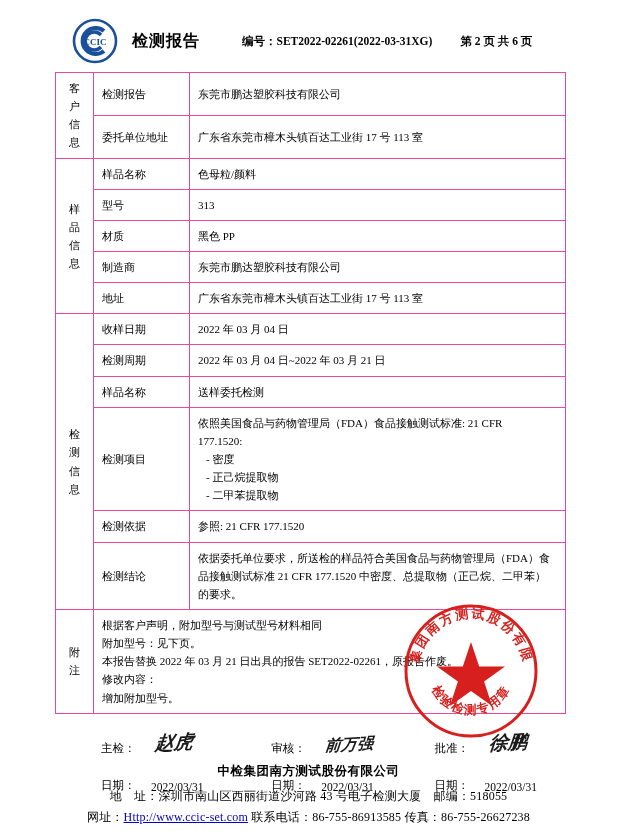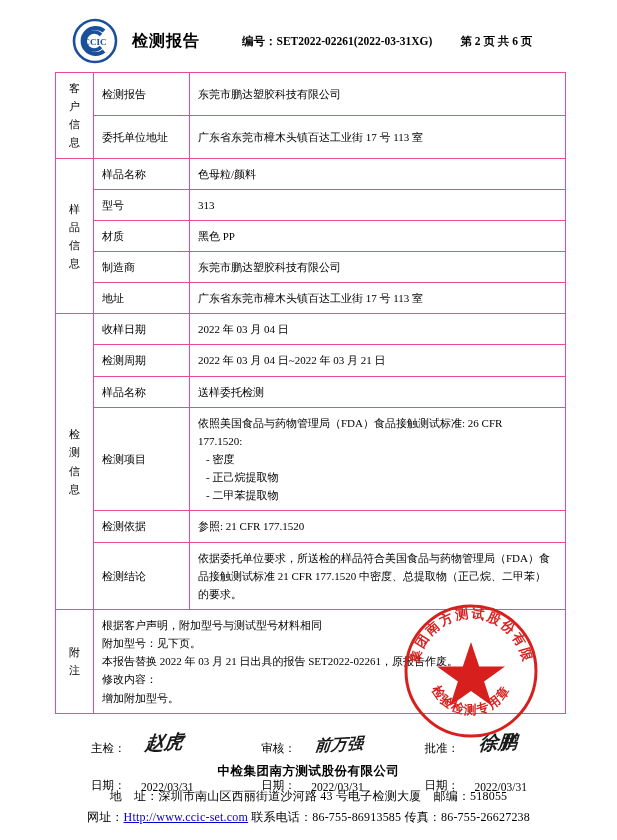--- a/index.html
+++ b/index.html
@@ -107,21 +107,21 @@
 
   
   .sig-area {
     position: relative;
     width: 511px;
     margin-left: 55px;
     height: 112px;
   }
   .sig-row {
     position: absolute;
-    left: 6px;
+    left: 16px;
     width: 511px;
     display: flex;
     align-items: flex-end;
   }
   .sig-row.row1 { top: 16px; }
   .sig-row.row2 { top: 64px; }
   .sig-cell {
     display: flex;
     align-items: flex-end;
   }
@@ -269,21 +269,21 @@
         <td class="labelcell">检测周期</td>
         <td class="valuecell">2022 年 03 月 04 日~2022 年 03 月 21 日</td>
       </tr>
       <tr>
         <td class="labelcell">样品名称</td>
         <td class="valuecell">送样委托检测</td>
       </tr>
       <tr>
         <td class="labelcell">检测项目</td>
         <td class="valuecell multiline">
-          <div>依照美国食品与药物管理局（FDA）食品接触测试标准: 26 CFR</div>
+          <div>依照美国食品与药物管理局（FDA）食品接触测试标准: 21 CFR</div>
           <div>177.1520:</div>
           <div class="indent-item">- 密度</div>
           <div class="indent-item">- 正己烷提取物</div>
           <div class="indent-item">- 二甲苯提取物</div>
         </td>
       </tr>
       <tr>
         <td class="labelcell">检测依据</td>
         <td class="valuecell">参照: 21 CFR 177.1520</td>
       </tr>

